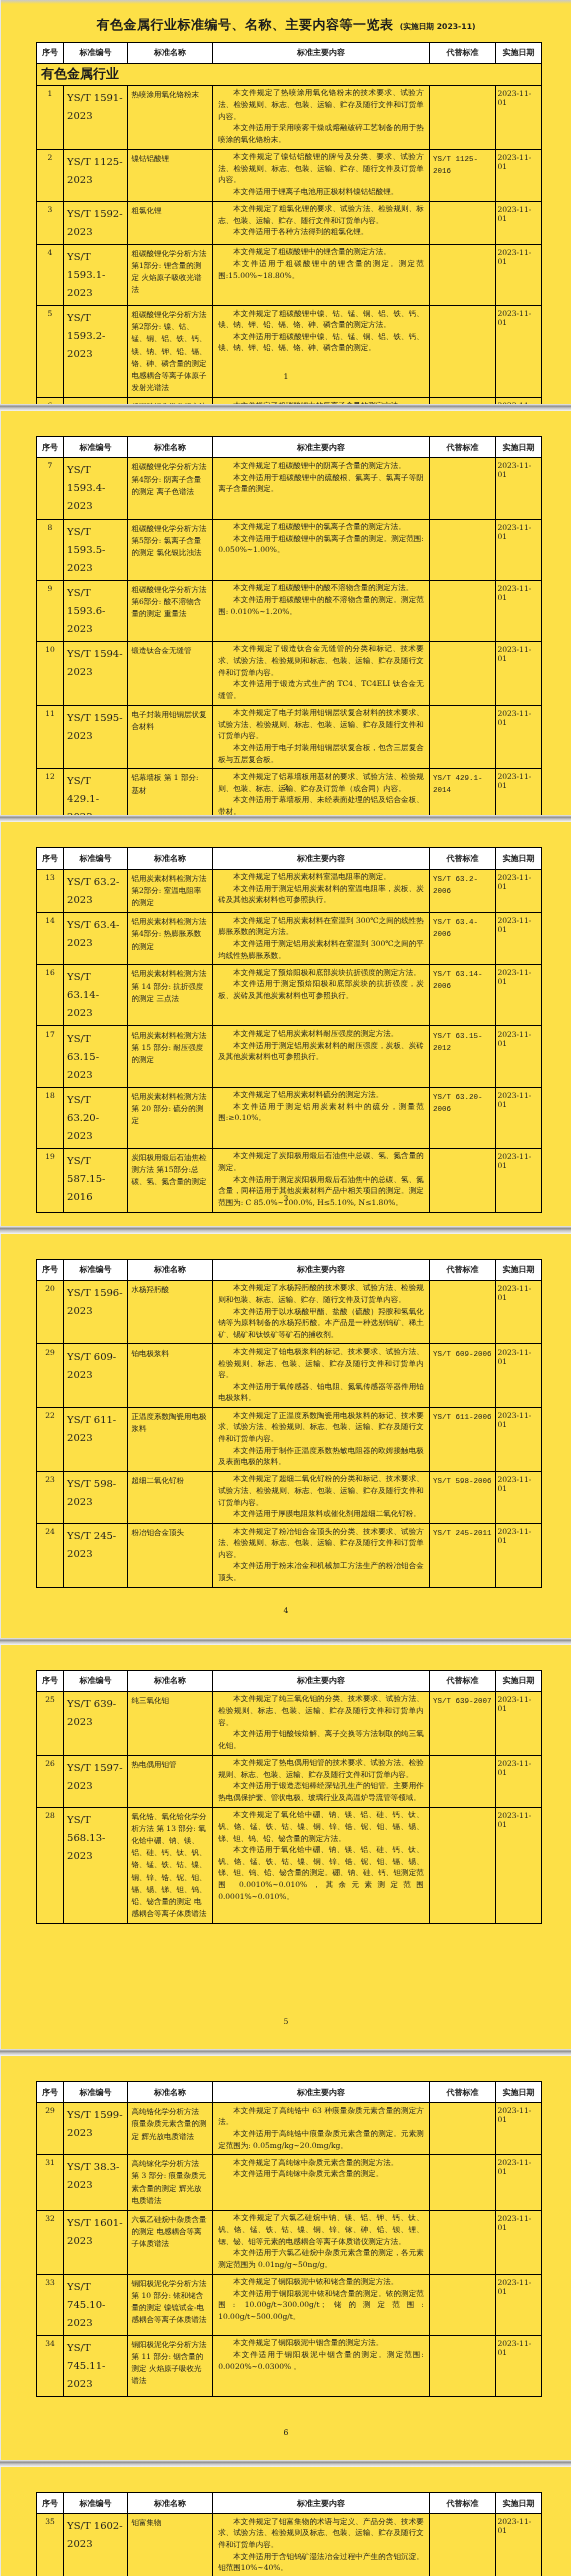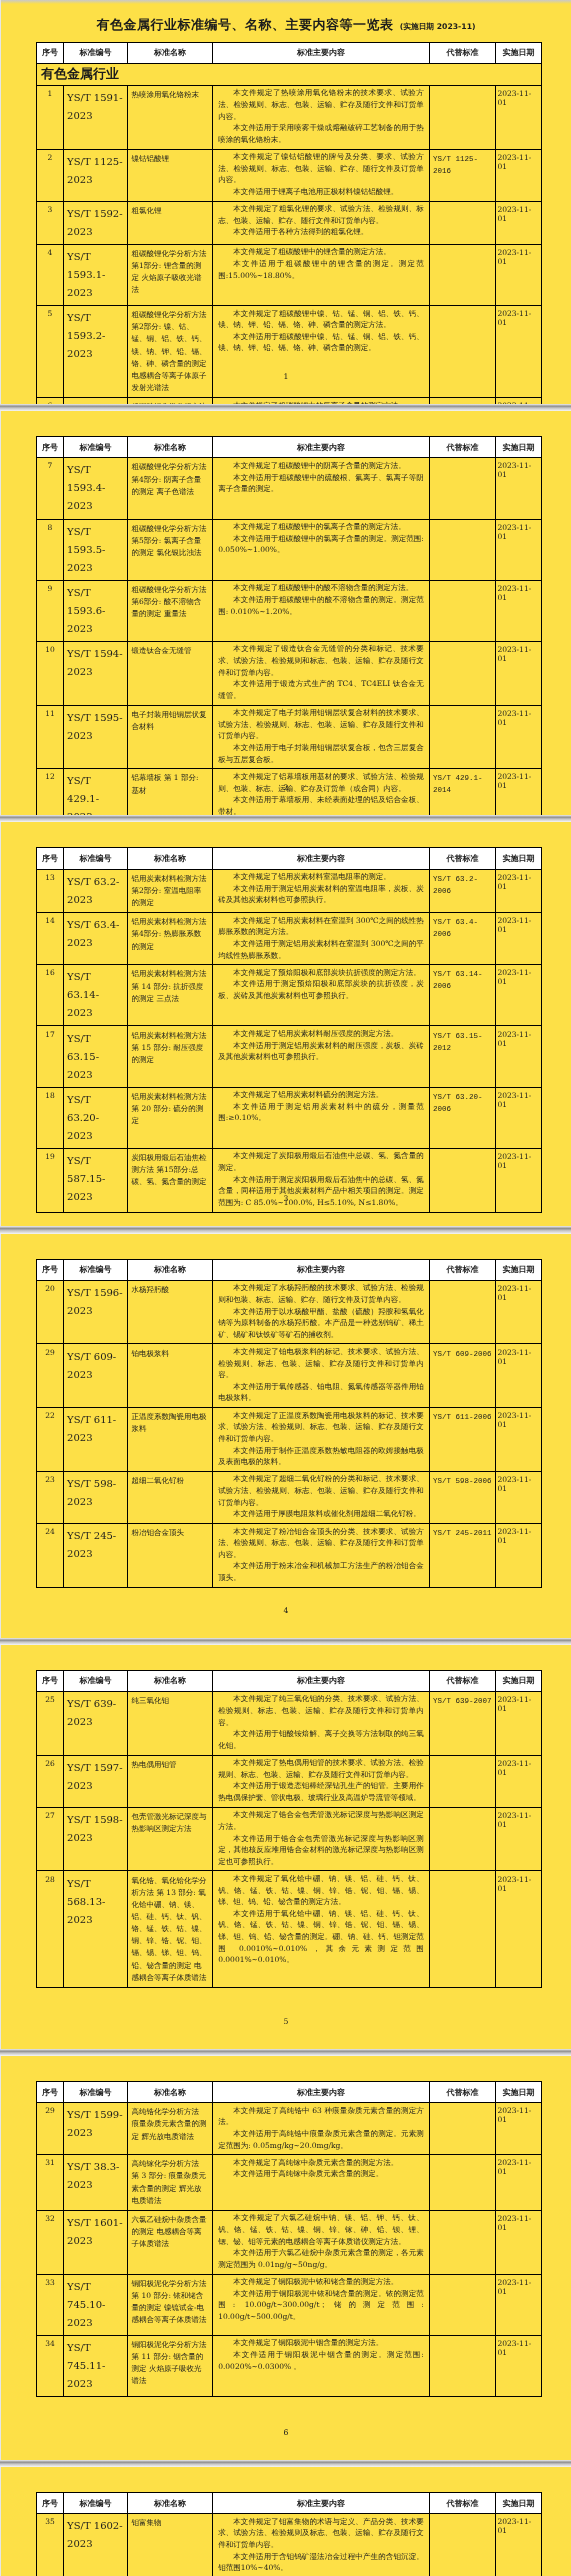--- a/index.html
+++ b/index.html
@@ -316,21 +316,21 @@
     <td class="c-content">
               <p>本文件规定了铝用炭素材料硫分的测定方法。</p>
               <p>本文件适用于测定铝用炭素材料中的硫分，测量范围:≥0.10%。</p>
             </td>
     <td class="c-rep">YS/T 63.20-2006</td>
     <td class="c-date">2023-11-01</td>
   </tr>
 
   <tr>
     <td class="c-seq">19</td>
-    <td class="c-code">YS/T 587.15-2023</td>
+    <td class="c-code">YS/T 587.15-2016</td>
     <td class="c-name">炭阳极用煅后石油焦检测方法 第15部分:总碳、氢、氮含量的测定</td>
     <td class="c-content">
               <p>本文件规定了炭阳极用煅后石油焦中总碳、氢、氮含量的测定。</p>
               <p>本文件适用于测定炭阳极用煅后石油焦中的总碳、氢、氮含量，同样适用于其他炭素材料产品中相关项目的测定。测定范围为: C 85.0%~100.0%, H≤5.10%, N≤1.80%。</p>
             </td>
     <td class="c-rep"></td>
     <td class="c-date">2023-11-01</td>
   </tr>
 </tbody>
     </table>
@@ -464,31 +464,20 @@
     <td class="c-code">YS/T 1597-2023</td>
     <td class="c-name">热电偶用钼管</td>
     <td class="c-content">
               <p>本文件规定了热电偶用钼管的技术要求、试验方法、检验规则、标志、包装、运输、贮存及随行文件和订货单内容。</p>
               <p>本文件适用于锻造态钼棒经深钻孔生产的钼管。主要用作热电偶保护套、管状电极、玻璃行业及高温炉导流管等领域。</p>
             </td>
     <td class="c-rep"></td>
     <td class="c-date">2023-11-01</td>
   </tr>
 
-  <tr>
-    <td class="c-seq">27</td>
-    <td class="c-code">YS/T 1598-2023</td>
-    <td class="c-name">包壳管激光标记深度与热影响区测定方法</td>
-    <td class="c-content">
-              <p>本文件规定了锆合金包壳管激光标记深度与热影响区测定方法。</p>
-              <p>本文件适用于锆合金包壳管激光标记深度与热影响区测定，其他核反应堆用锆合金材料的激光标记深度与热影响区测定也可参照执行。</p>
-            </td>
-    <td class="c-rep"></td>
-    <td class="c-date">2023-11-01</td>
-  </tr>
 
   <tr>
     <td class="c-seq">28</td>
     <td class="c-code">YS/T 568.13-2023</td>
     <td class="c-name">氧化锆、氧化铪化学分析方法 第 13 部分: 氧化铪中硼、钠、镁、铝、硅、钙、钛、钒、铬、锰、铁、钴、镍、铜、锌、锆、铌、钼、镉、锡、锑、钽、钨、铅、铋含量的测定 电感耦合等离子体质谱法</td>
     <td class="c-content">
               <p>本文件规定了氧化铪中硼、钠、镁、铝、硅、钙、钛、钒、铬、锰、铁、钴、镍、铜、锌、锆、铌、钼、镉、锡、锑、钽、钨、铅、铋含量的测定方法。</p>
               <p>本文件适用于氧化铪中硼、钠、镁、铝、硅、钙、钛、钒、铬、锰、铁、钴、镍、铜、锌、锆、铌、钼、镉、锡、锑、钽、钨、铅、铋含量的测定。硼、钠、硅、钙、钽测定范围 0.0010%~0.010%，其余元素测定范围 0.0001%~0.010%。</p>
             </td>
     <td class="c-rep"></td>

